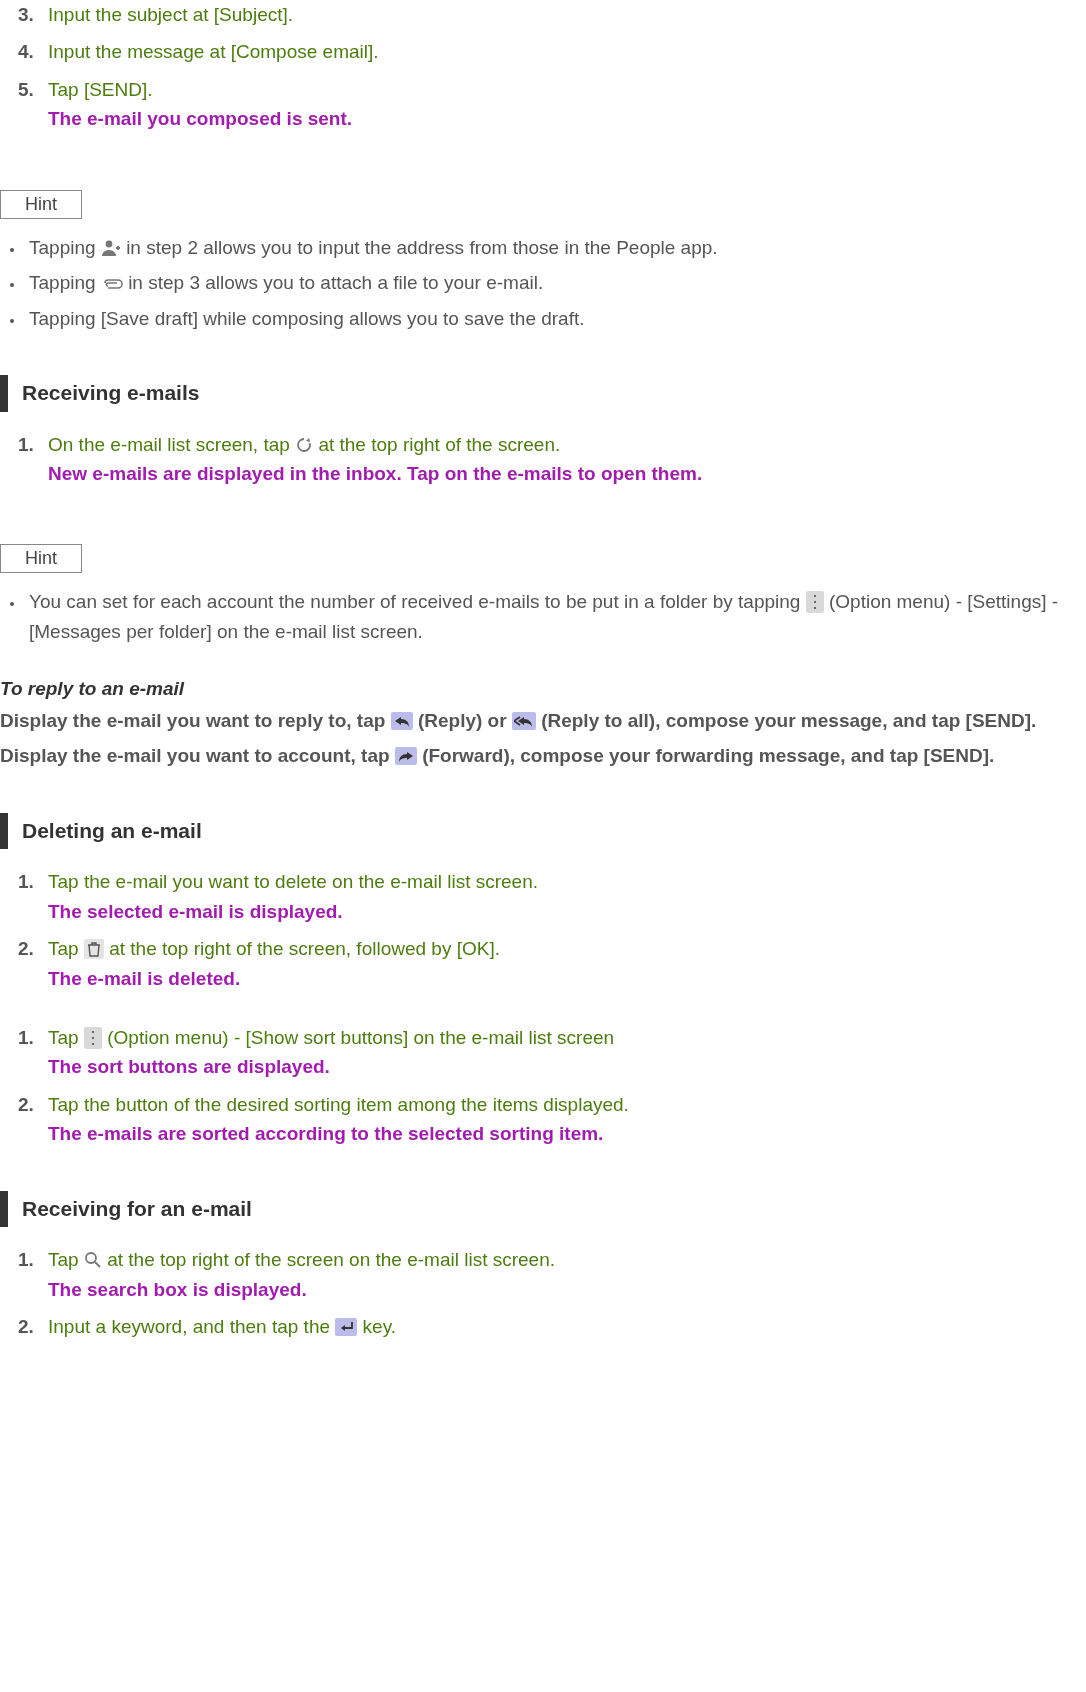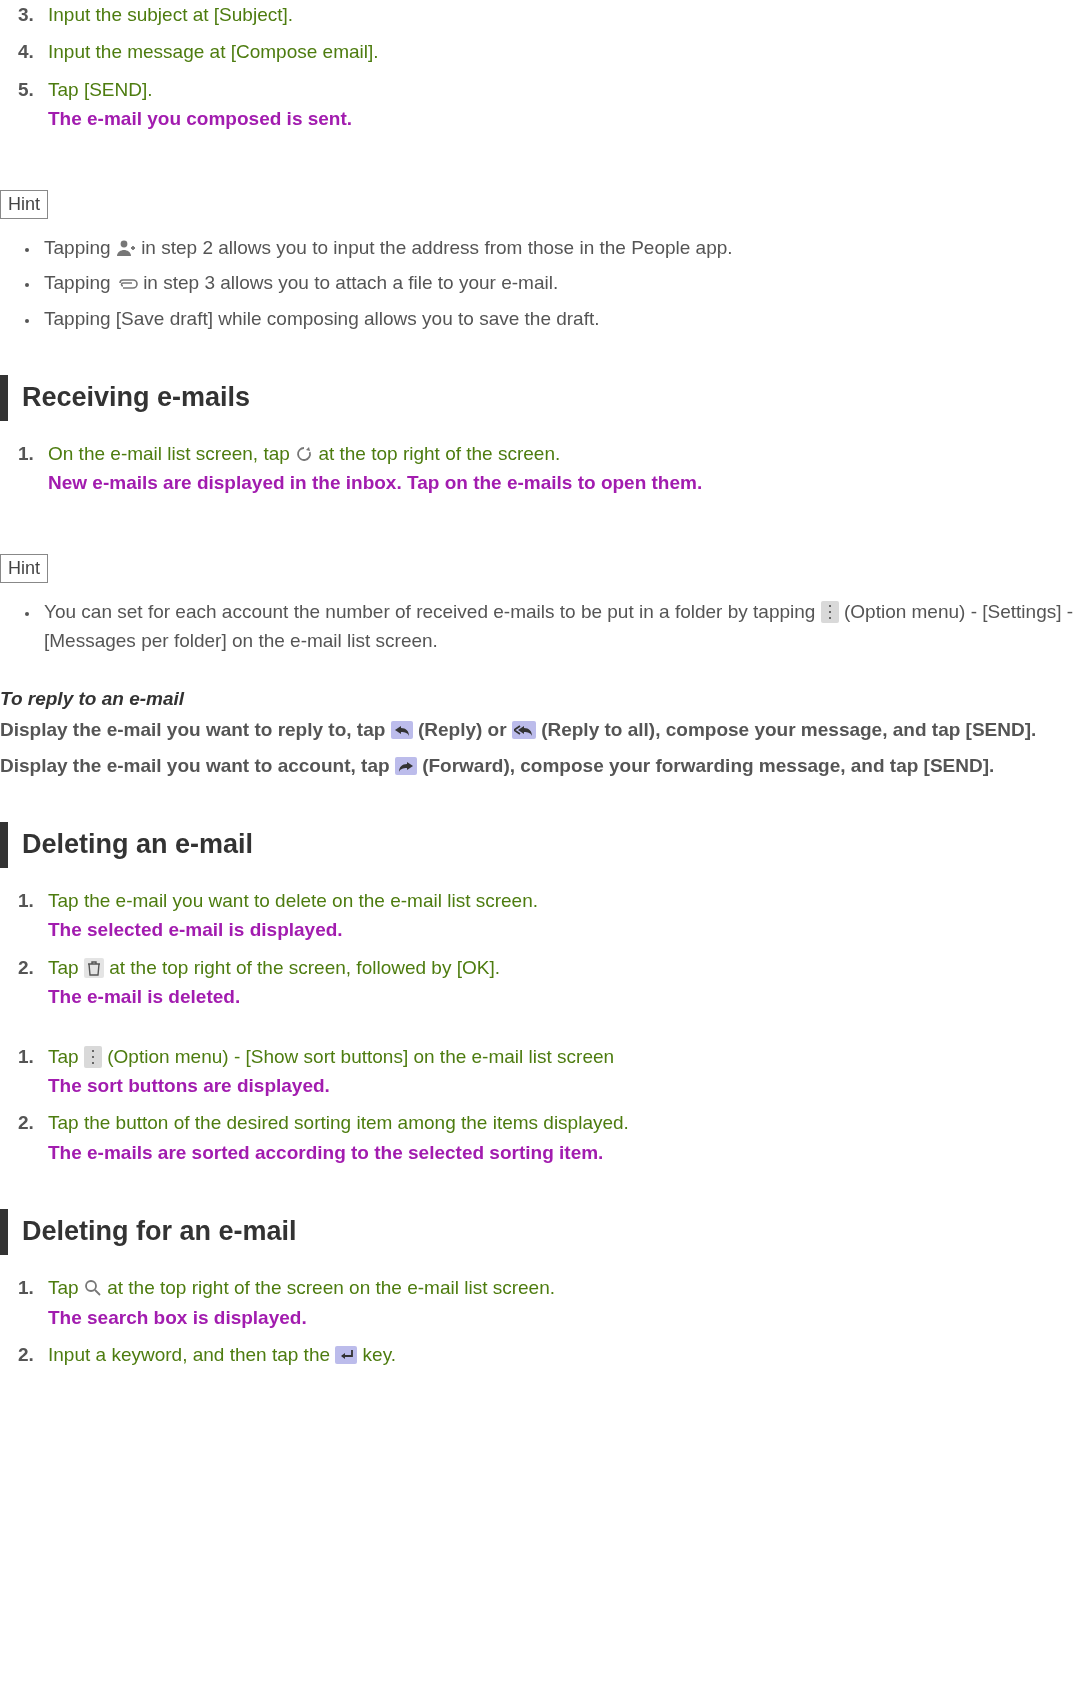--- a/index.html
+++ b/index.html
@@ -30,41 +30,41 @@
     left: 18px;
     top: 0;
     font-weight: bold;
     color: #555;
   }
   .step-main { color: #4d7c0f; }
   .step-sub  { color: #a21caf; display:block;font-weight:bold; }
   .hint-label {
     display: inline-block;
     border: 1px solid #888;
-    padding: 0 7px;
+    padding: 0 24px;
     font-size: 18px;
     color: #444;
     margin: 26px 12px 8px 0;
     line-height: 1.5;
   }
   ul.bullets {
     list-style: disc;
-    padding-left: 40px;
+    padding-left: 25px;
     margin: 0 0 28px 0;
   }
   ul.bullets > li {
     margin: 6px 0;
     color: #555;
     padding-left: 4px;
   }
   ul.bullets > li::marker{
     font-size: 14px;
   }
   h3.section {
-    font-size: 27px;
+    font-size: 21px;
     font-weight: bold;
     color: #333;
     border-left: 8px solid #333;
     padding: 2px 0 2px 14px;
     margin: 42px 0 18px 0;
   }
   .sub-h {
     font-weight: bold;
     color: #333;
     margin: 18px 0 2px 0;
@@ -251,21 +251,21 @@
       <span class="step-sub">The sort buttons are displayed.</span>
     </li>
     <li>
       <span class="num">2.</span>
       <span class="step-main">Tap the button of the desired sorting item among the items displayed.</span>
       <span class="step-sub">The e-mails are sorted according to the selected sorting item.</span>
     </li>
   </ol>
 
   
-  <h3 class="section">Deleting for an e-mail</h3>
+  <h3 class="section">Receiving for an e-mail</h3>
   <ol class="steps">
     <li>
       <span class="num">1.</span>
       <span class="step-main">
         <span>Tap </span>
         <span class="ic">
           <svg width="18" height="18" viewBox="0 0 18 18">
               <circle cx="7" cy="7" r="5" fill="none" stroke="#777" stroke-width="1.8"></circle>
               <path d="M11 11l5 5" stroke="#777" stroke-width="1.8"></path>
             </svg>

